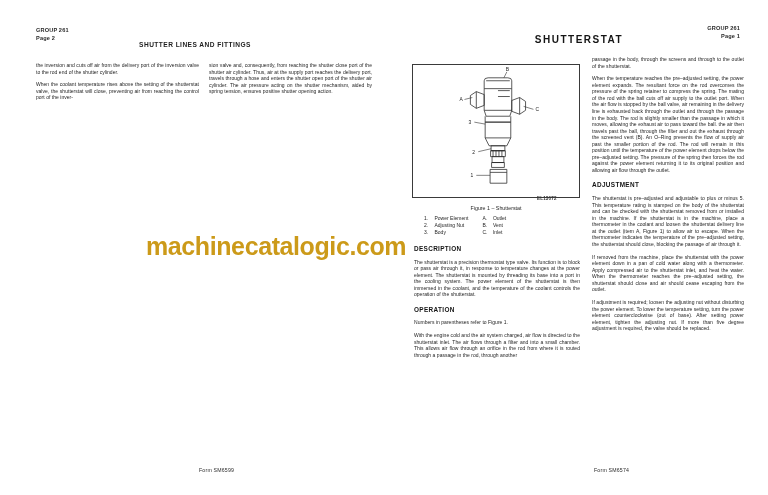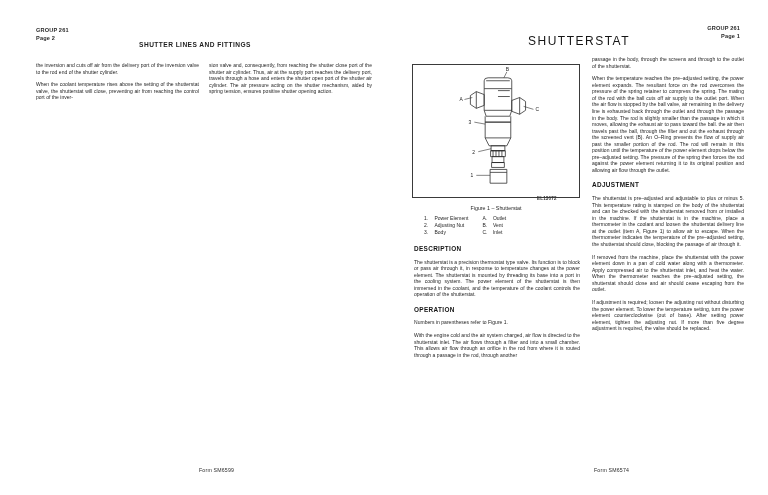--- a/index.html
+++ b/index.html
@@ -25,21 +25,21 @@
   .hdr-left  { left:36px; top:26px; text-align:left; }
   .hdr-right { right:28px; top:24px; text-align:right; }
 
   .running-title {
     position:absolute; top:41px; left:0; width:100%;
     text-align:center; font-size:6.6px; font-weight:bold;
     letter-spacing:.45px; color:#1e1e1e;
   }
   .doc-title {
     position:absolute; top:34px; left:0; width:100%;
-    text-align:center; font-size:12px; font-weight:normal;
+    text-align:center; font-size:10px; font-weight:bold;
     letter-spacing:1.5px; color:#151515;
   }
 
   
   .col {
     position:absolute;
     font-size:5.0px; line-height:6.55px;
     text-align:justify; color:#242424;
     letter-spacing:.03px;
     -webkit-hyphens:none; hyphens:none;
@@ -241,14 +241,15 @@
     <p>When the temperature reaches the pre–adjusted setting, the power element expands. The resultant force on the rod overcomes the pressure of the spring retainer to compress the spring. The mating of the rod with the ball cuts off air supply to the outlet port. When the air flow is stopped by the ball valve, air remaining in the delivery line is exhausted back through the outlet and through the passage in the body. The rod is slightly smaller than the passage in which it moves, allowing the exhaust air to pass toward the ball. the air then travels past the ball, through the filter and out the exhaust through the screened vent (B). An O–Ring prevents the flow of supply air past the smaller portion of the rod. The rod will remain in this position until the temperature of the power element drops below the pre–adjusted setting. The pressure of the spring then forces the rod against the power element returning it to its original position and allowing air flow through the outlet.</p>
 
     <div class="sec-head spaced-top">ADJUSTMENT</div>
     <p>The shutterstat is pre–adjusted and adjustable to plus or minus 5. This temperature rating is stamped on the body of the shutterstat and can be checked with the shutterstat removed from or installed in the machine. If the shutterstat is in the machine, place a thermometer in the coolant and loosen the shutterstat delivery line at the outlet (item A, Figure 1) to allow air to escape. When the thermometer indicates the temperature of the pre–adjusted setting, the shutterstat should close, blocking the passage of air through it.</p>
     <p>If removed from the machine, place the shutterstat with the power element down in a pan of cold water along with a thermometer. Apply compressed air to the shutterstat inlet, and heat the water. When the thermometer reaches the pre–adjusted setting, the shutterstat should close and air should cease escaping from the outlet.</p>
     <p>If adjustment is required; loosen the adjusting nut without disturbing the power element. To lower the temperature setting, turn the power element counterclockwise (out of base). After setting power element, tighten the adjusting nut. If more than five degree adjustment is required, the valve should be replaced.</p>
   </div>
 
   <div class="footer footer-right">Form SM6574</div>
 
+  <div class="watermark">machinecatalogic.com</div>
 
 </div>
 
 </body></html>

